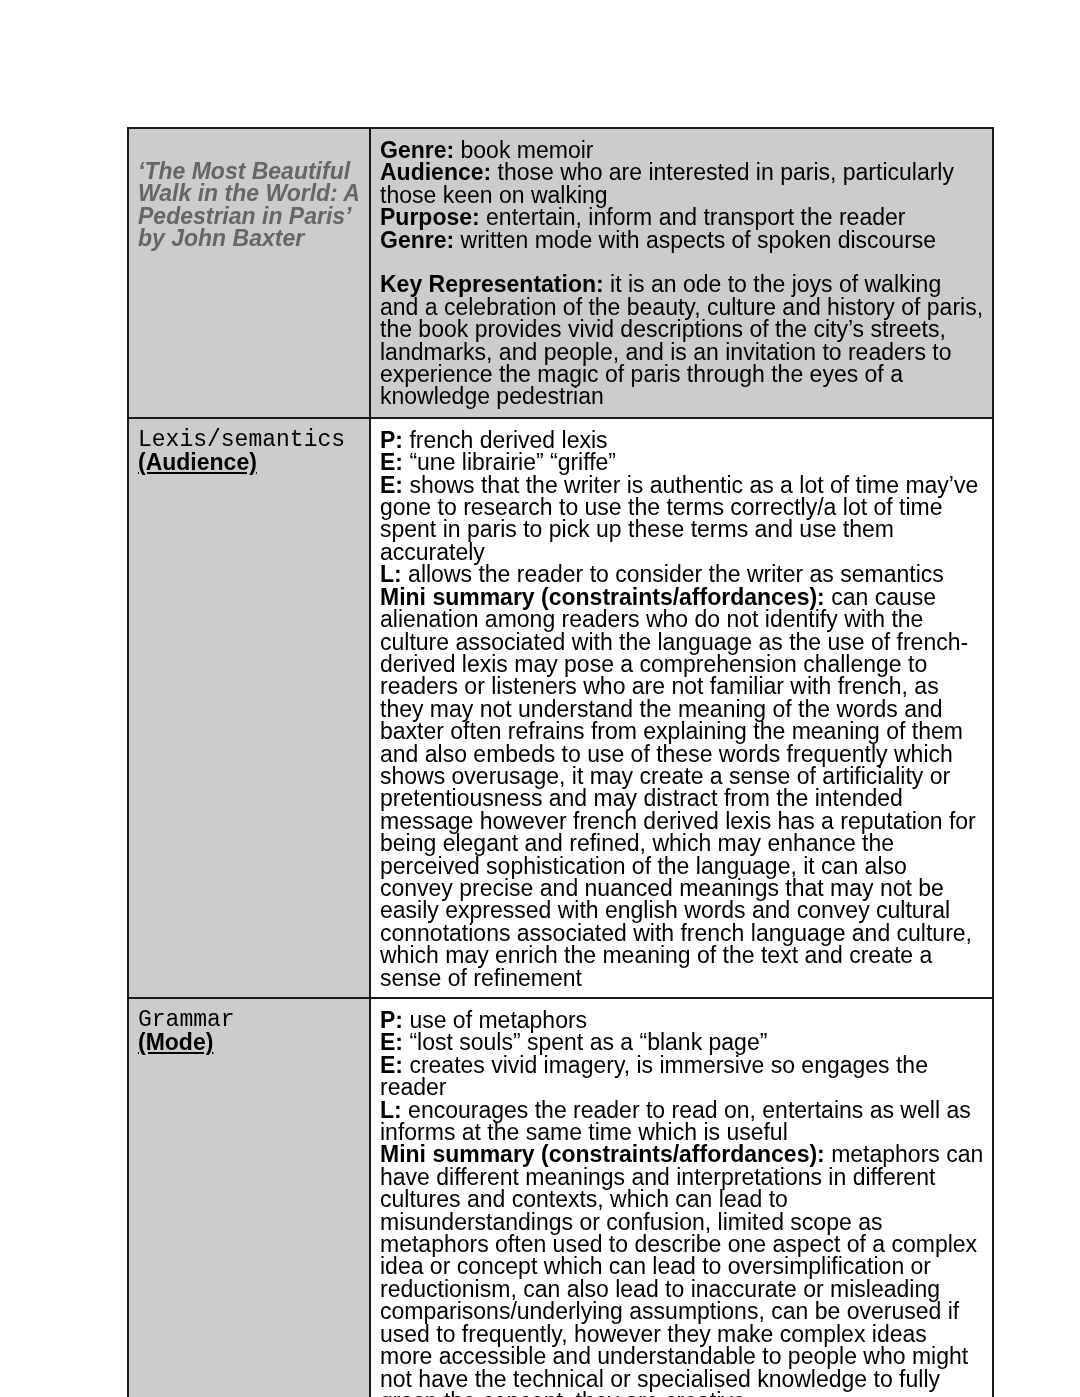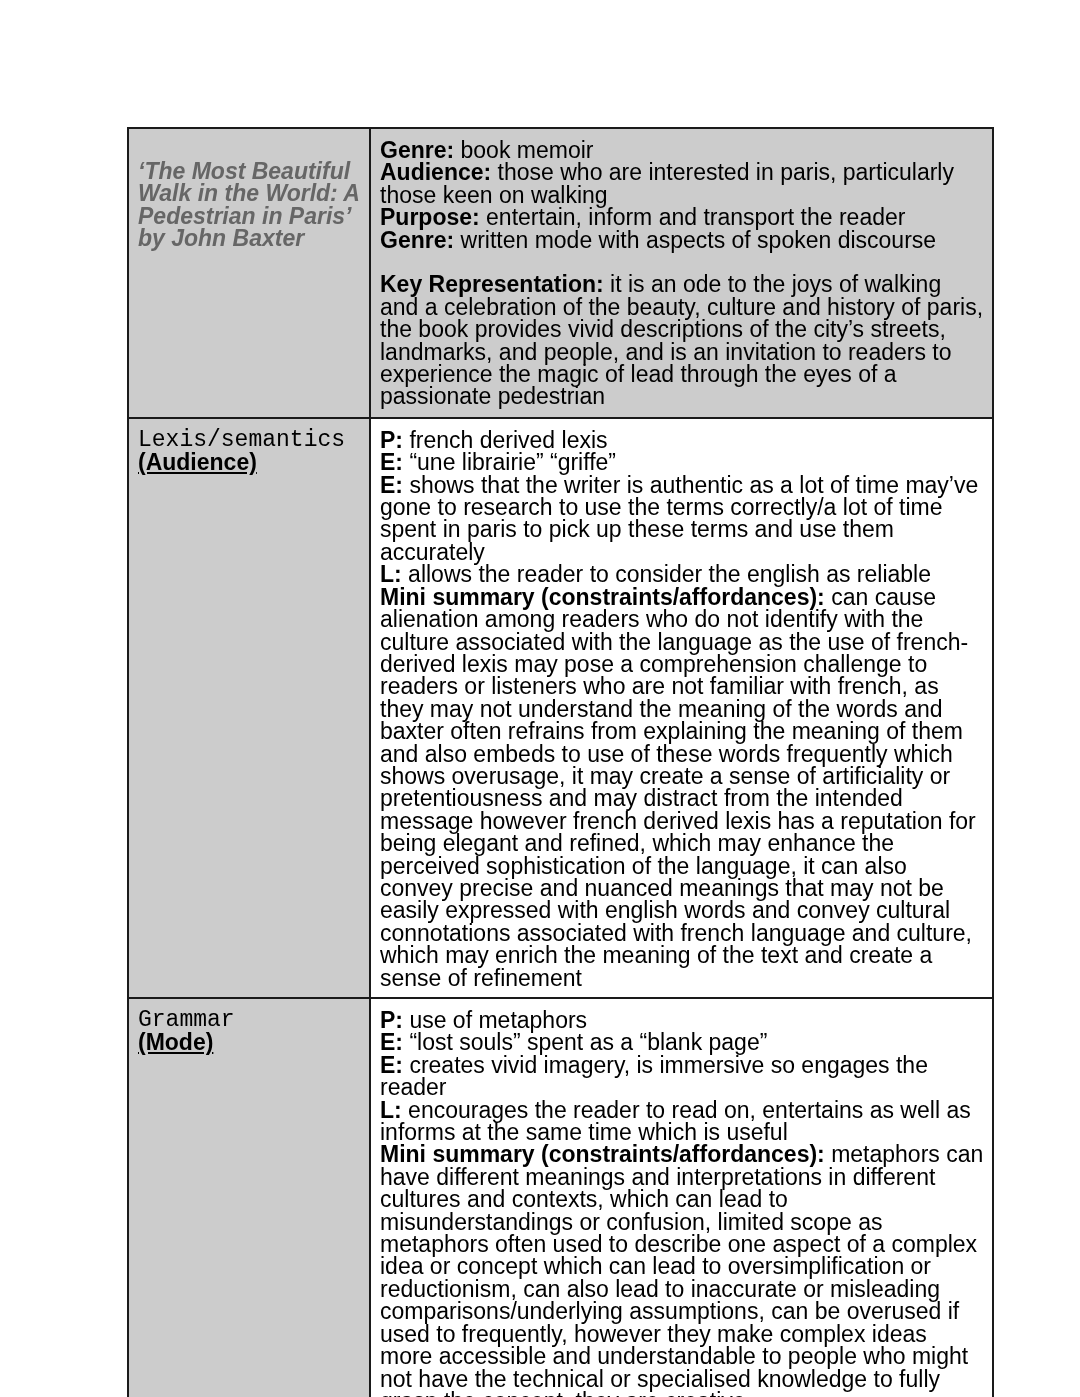--- a/index.html
+++ b/index.html
@@ -58,34 +58,34 @@
       <tr class="row-header">
     <td class="col-left">
       <span class="title-text">‘The Most Beautiful Walk in the World: A Pedestrian in Paris’ by John Baxter</span>
     </td>
     <td class="col-right">
       <span class="line"><span class="label-bold">Genre:</span><span> book memoir</span></span>
       <span class="line"><span class="label-bold">Audience:</span><span> those who are interested in paris, particularly those keen on walking</span></span>
       <span class="line"><span class="label-bold">Purpose:</span><span> entertain, inform and transport the reader</span></span>
       <span class="line"><span class="label-bold">Genre:</span><span> written mode with aspects of spoken discourse</span></span>
       <span class="spacer"></span>
-      <span class="line"><span class="label-bold">Key Representation:</span><span> it is an ode to the joys of walking and a celebration of the beauty, culture and history of paris, the book provides vivid descriptions of the city’s streets, landmarks, and people, and is an invitation to readers to experience the magic of lead through the eyes of a passionate pedestrian</span></span>
+      <span class="line"><span class="label-bold">Key Representation:</span><span> it is an ode to the joys of walking and a celebration of the beauty, culture and history of paris, the book provides vivid descriptions of the city’s streets, landmarks, and people, and is an invitation to readers to experience the magic of paris through the eyes of a knowledge pedestrian</span></span>
     </td>
   </tr>
 
   <tr class="row-lexis">
     <td class="col-left">
       <span class="category-name">Lexis/semantics</span>
       <span class="category-focus">(Audience)</span>
     </td>
     <td class="col-right">
       <span class="line"><span class="label-bold">P:</span><span> french derived lexis</span></span>
       <span class="line"><span class="label-bold">E:</span><span> “une librairie” “griffe”</span></span>
       <span class="line"><span class="label-bold">E:</span><span> shows that the writer is authentic as a lot of time may’ve gone to research to use the terms correctly/a lot of time spent in paris to pick up these terms and use them accurately</span></span>
-      <span class="line"><span class="label-bold">L:</span><span> allows the reader to consider the english as reliable</span></span>
+      <span class="line"><span class="label-bold">L:</span><span> allows the reader to consider the writer as semantics</span></span>
       <span class="line"><span class="label-bold">Mini summary (constraints/affordances):</span><span> can cause alienation among readers who do not identify with the culture associated with the language as the use of french-derived lexis may pose a comprehension challenge to readers or listeners who are not familiar with french, as they may not understand the meaning of the words and baxter often refrains from explaining the meaning of them and also embeds to use of these words frequently which shows overusage, it may create a sense of artificiality or pretentiousness and may distract from the intended message however french derived lexis has a reputation for being elegant and refined, which may enhance the perceived sophistication of the language, it can also convey precise and nuanced meanings that may not be easily expressed with english words and convey cultural connotations associated with french language and culture, which may enrich the meaning of the text and create a sense of refinement</span></span>
     </td>
   </tr>
 
   <tr class="row-grammar">
     <td class="col-left">
       <span class="category-name">Grammar</span>
       <span class="category-focus">(Mode)</span>
     </td>
     <td class="col-right">

